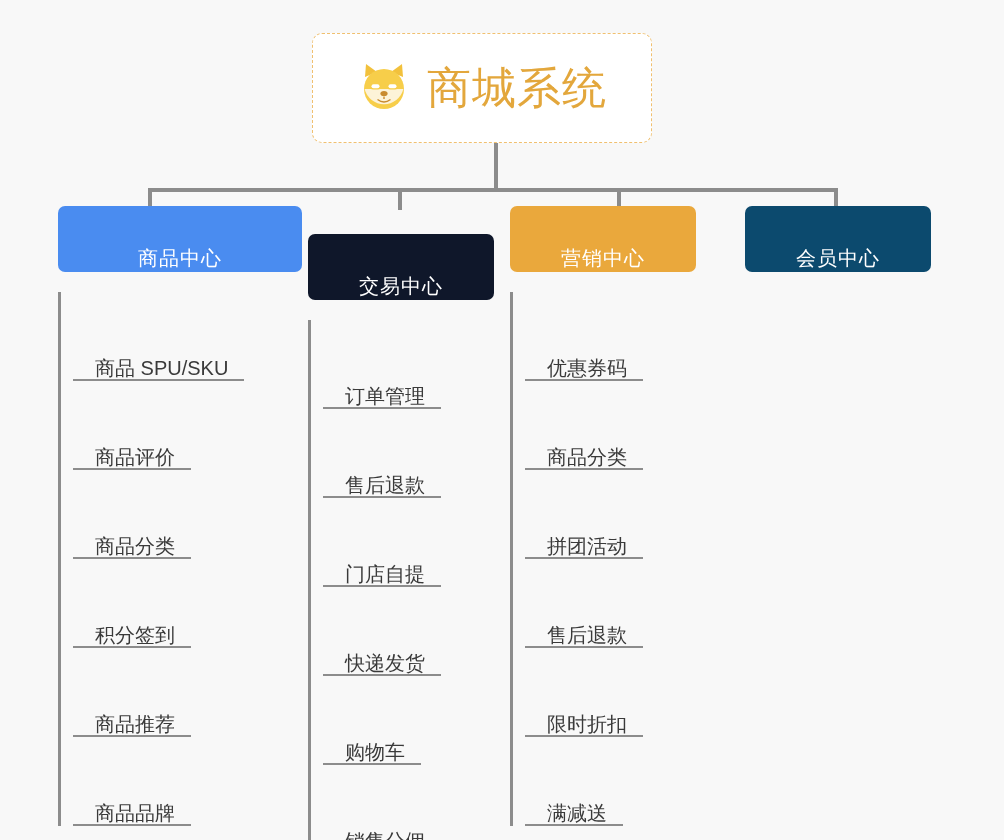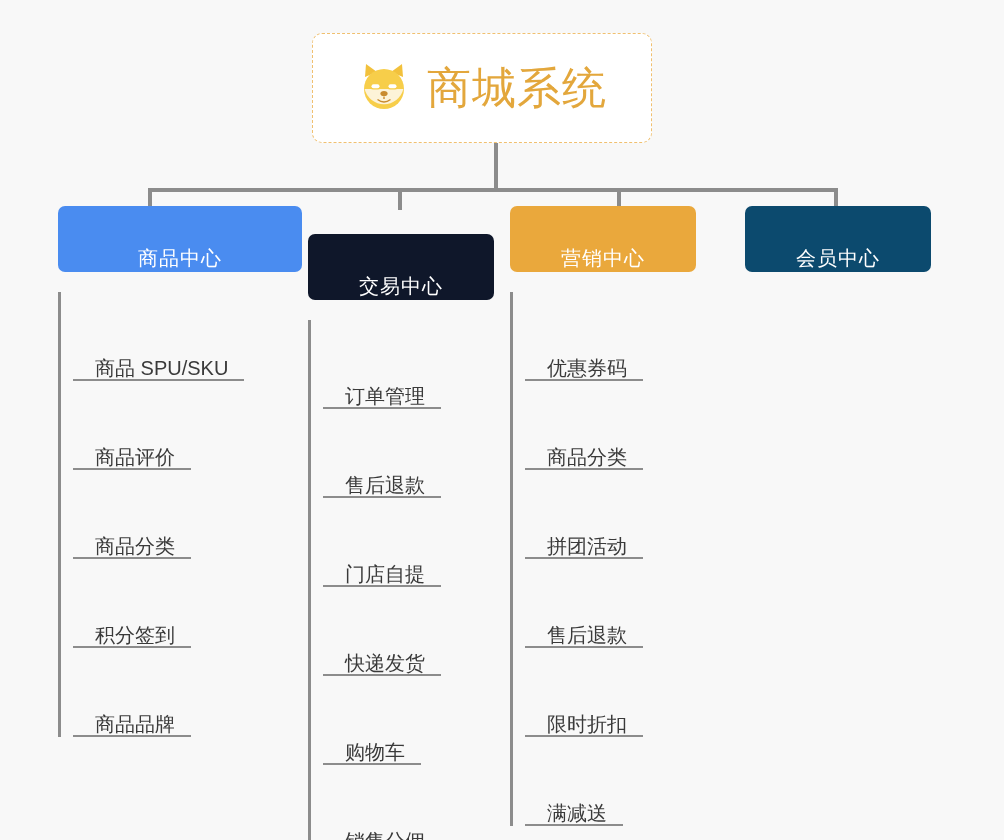--- a/index.html
+++ b/index.html
@@ -157,20 +157,23 @@
       <div class="leaf-item">
           <span class="leaf-label">商品评价</span>
         </div>
       <div class="leaf-item">
           <span class="leaf-label">商品分类</span>
         </div>
       <div class="leaf-item">
           <span class="leaf-label">积分签到</span>
         </div>
       <div class="leaf-item">
+          <span class="leaf-label">商品推荐</span>
+        </div>
+      <div class="leaf-item">
           <span class="leaf-label">商品品牌</span>
         </div>
     </div>
   </div>
 
   <div class="column col-1">
     <div class="cat-header" style="background: #0f172a; margin-top: 28px;">
       <span>交易中心</span>
     </div>
     <div class="leaf-list">

